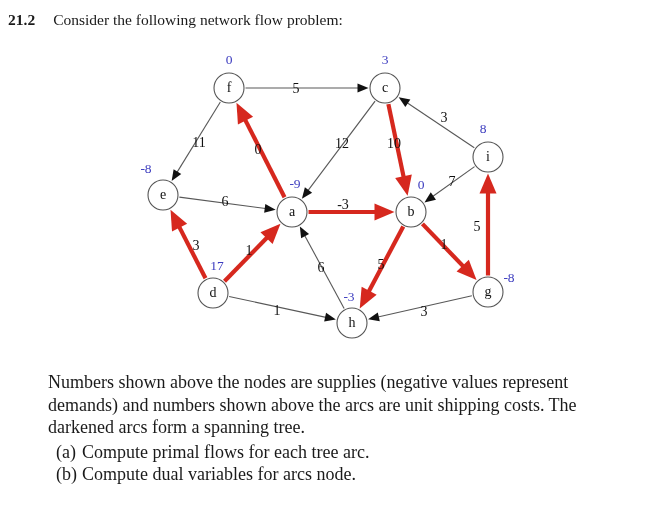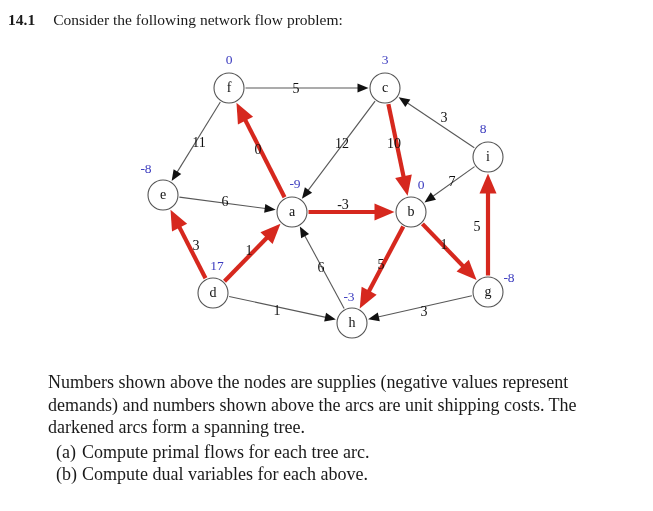--- a/index.html
+++ b/index.html
@@ -107,21 +107,21 @@
     fill: #111111;
   }
   polygon.head-thick {
     fill: #d6281e;
   }
 </style>
 </head>
 <body>
 
 <div id="problem-statement">
-  <span id="problem-number">14.1</span><span id="problem-prompt">Consider the following network flow problem:</span>
+  <span id="problem-number">21.2</span><span id="problem-prompt">Consider the following network flow problem:</span>
 </div>
 
 <div id="figure">
   <svg id="network-svg" width="653" height="320" viewBox="0 0 653 320">
     <g id="arcs-layer">
         <g>
           <path d="M 245.50 44.00 L 358.38 44.00" class="arc-thin" stroke-linecap="butt"></path>
           <polygon points="368.50,44.00 357.50,48.50 357.50,39.50" class="head-thin"></polygon>
         </g>
         <g>
@@ -255,15 +255,15 @@
         <text x="509" y="238" class="supply-label">-8</text>
         <text x="349" y="257" class="supply-label">-3</text>
       </g>
   </svg>
 </div>
 
 <div id="description-block">
   <p id="description-text">Numbers shown above the nodes are supplies (negative values represent demands) and numbers shown above the arcs are unit shipping costs. The darkened arcs form a spanning tree.</p>
   <ul id="subparts">
       <li><span class="sub-label">(a)</span><span>Compute primal flows for each tree arc.</span></li>
-      <li><span class="sub-label">(b)</span><span>Compute dual variables for each above.</span></li>
+      <li><span class="sub-label">(b)</span><span>Compute dual variables for arcs node.</span></li>
     </ul>
 </div>
 
 </body></html>

